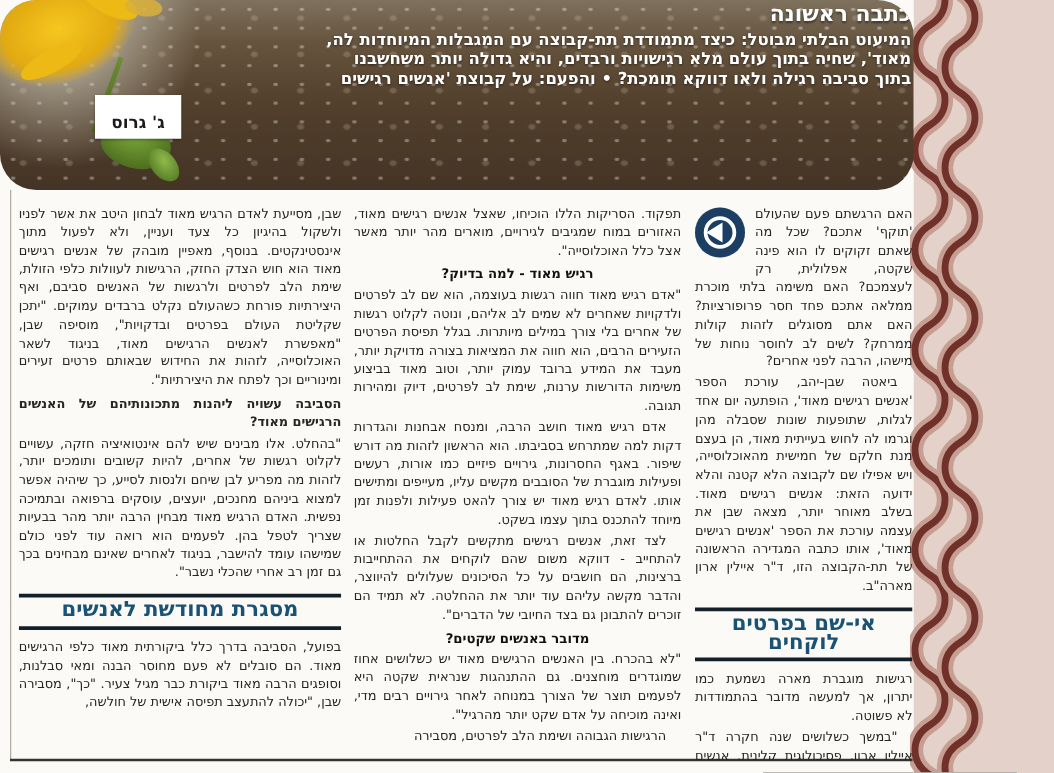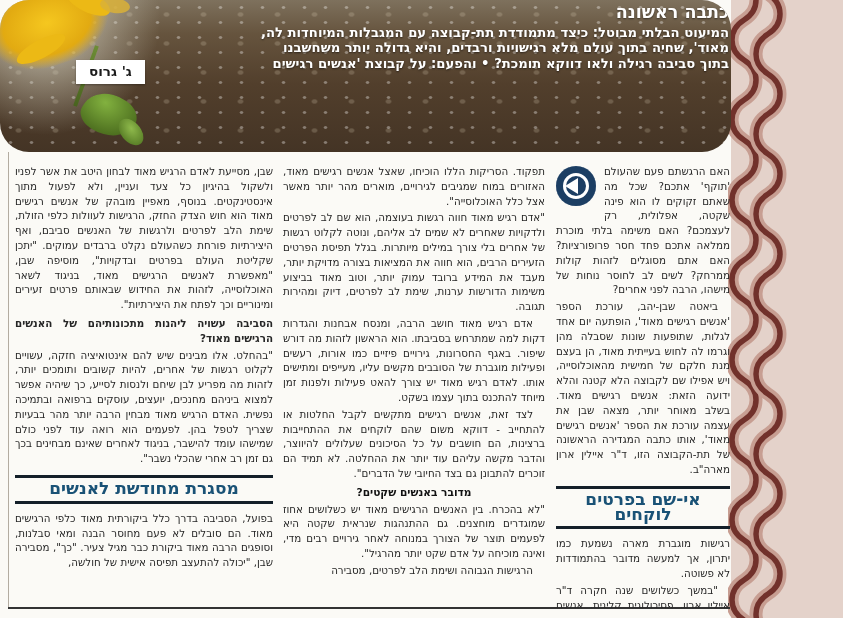--- a/index.html
+++ b/index.html
@@ -35,22 +35,22 @@
   .leaf{position:absolute; left:82px; top:94px; width:54px; height:42px;
     background:radial-gradient(ellipse at 32% 30%,#82b13f,#4d6f1f 72%);
     border-radius:62% 38% 66% 34%; transform:rotate(33deg);}
   .leaf2{position:absolute; left:116px; top:122px; width:30px; height:20px;
     background:radial-gradient(ellipse at 40% 40%,#8fba4c,#587d26 75%);
     border-radius:60% 40% 60% 40%; transform:rotate(60deg);}
   
   .headline{position:absolute; top:2px; right:2px; width:480px; text-align:right; color:#fff;}
   .title{font-size:17.5px; font-weight:bold; margin-bottom:3px; text-shadow:0 1px 2px rgba(0,0,0,.5);}
   .sub{font-size:13.2px; font-weight:bold; line-height:15.4px; text-shadow:0 1px 2px rgba(0,0,0,.55);}
-  .byline{position:absolute; left:76px; top:60px; background:#ffffff; color:#1c1c1c;
-    font-size:13.5px; font-weight:bold; padding:3px 13px 5px; box-shadow:0 1px 2px rgba(0,0,0,.35);}
+  .byline{position:absolute; left:76px; top:76px; background:#ffffff; color:#1c1c1c;
+    font-size:13.5px; font-weight:bold; padding:14px 13px 5px; box-shadow:0 1px 2px rgba(0,0,0,.35);}
   
   .frame-left{position:absolute; left:8px; top:152px; width:1px; height:456px; background:#b3aca1;}
   .frame-bottom{position:absolute; left:8px; top:607px; width:722px; height:2px; background:#333;}
   
   .col{position:absolute; top:164px; height:444px; overflow:hidden;
     font-size:10.3px; line-height:14.8px; color:#262626; text-align:justify; direction:rtl;}
   .col1{left:556px; width:174px;}
   .col2{left:283px; width:262px;}
   .col3{left:15px;  width:258px;}
   .col p{margin:0 0 2px 0;}
@@ -116,20 +116,21 @@
     <p>האם הרגשתם פעם שהעולם 'תוקף' אתכם? שכל מה שאתם זקוקים לו הוא פינה שקטה, אפלולית, רק לעצמכם? האם משימה בלתי מוכרת ממלאה אתכם פחד חסר פרופורציות? האם אתם מסוגלים לזהות קולות ממרחק? לשים לב לחוסר נוחות של מישהו, הרבה לפני אחרים?</p>
     <p class="indent">ביאטה שבן-יהב, עורכת הספר 'אנשים רגישים מאוד', הופתעה יום אחד לגלות, שתופעות שונות שסבלה מהן וגרמו לה לחוש בעייתית מאוד, הן בעצם מנת חלקם של חמישית מהאוכלוסייה, ויש אפילו שם לקבוצה הלא קטנה והלא ידועה הזאת: אנשים רגישים מאוד. בשלב מאוחר יותר, מצאה שבן את עצמה עורכת את הספר 'אנשים רגישים מאוד', אותו כתבה המגדירה הראשונה של תת-הקבוצה הזו, ד"ר איילין ארון מארה"ב.</p>
     <h2 class="heading">אי-שם בפרטים לוקחים</h2>
     <p>רגישות מוגברת מארה נשמעת כמו יתרון, אך למעשה מדובר בהתמודדות לא פשוטה.</p>
     <p class="indent">"במשך כשלושים שנה חקרה ד"ר איילין ארון, פסיכולוגית קלינית, אנשים רגישים מאוד", פותחת שבן. "מדובר בטמפרמנט מולד, שקיים אצל כעשרים אחוזים מהאוכלוסייה. לא קשה לזהות אדם רגיש מאוד; השאלון הבדוק של ד"ר ארון מתאר מאפיינים רבים, וכשאדם מזהה בעצמו מספר מאפיינים ומזדהה עם קווי האופי גם אם יש לו מאפיינים ספורים בלבד - הוא בהחלט שייך לקבוצה.</p>
 
   </div>
 
   <div class="col col2">
     <p>תפקוד. הסריקות הללו הוכיחו, שאצל אנשים רגישים מאוד, האזורים במוח שמגיבים לגירויים, מוארים מהר יותר מאשר אצל כלל האוכלוסייה".</p>
+    <h3 class="subhead">רגיש מאוד - למה בדיוק?</h3>
     <p>"אדם רגיש מאוד חווה רגשות בעוצמה, הוא שם לב לפרטים ולדקויות שאחרים לא שמים לב אליהם, ונוטה לקלוט רגשות של אחרים בלי צורך במילים מיותרות. בגלל תפיסת הפרטים הזעירים הרבים, הוא חווה את המציאות בצורה מדויקת יותר, מעבד את המידע ברובד עמוק יותר, וטוב מאוד בביצוע משימות הדורשות ערנות, שימת לב לפרטים, דיוק ומהירות תגובה.</p>
     <p class="indent">אדם רגיש מאוד חושב הרבה, ומנסח אבחנות והגדרות דקות למה שמתרחש בסביבתו. הוא הראשון לזהות מה דורש שיפור. באגף החסרונות, גירויים פיזיים כמו אורות, רעשים ופעילות מוגברת של הסובבים מקשים עליו, מעייפים ומתישים אותו. לאדם רגיש מאוד יש צורך להאט פעילות ולפנות זמן מיוחד להתכנס בתוך עצמו בשקט.</p>
     <p class="indent">לצד זאת, אנשים רגישים מתקשים לקבל החלטות או להתחייב - דווקא משום שהם לוקחים את ההתחייבות ברצינות, הם חושבים על כל הסיכונים שעלולים להיווצר, והדבר מקשה עליהם עוד יותר את ההחלטה. לא תמיד הם זוכרים להתבונן גם בצד החיובי של הדברים".</p>
     <h3 class="subhead">מדובר באנשים שקטים?</h3>
     <p>"לא בהכרח. בין האנשים הרגישים מאוד יש כשלושים אחוז שמוגדרים מוחצנים. גם ההתנהגות שנראית שקטה היא לפעמים תוצר של הצורך במנוחה לאחר גירויים רבים מדי, ואינה מוכיחה על אדם שקט יותר מהרגיל".</p>
     <p class="indent">הרגישות הגבוהה ושימת הלב לפרטים, מסבירה</p>
   </div>
 
   <div class="col col3">
     <p>שבן, מסייעת לאדם הרגיש מאוד לבחון היטב את אשר לפניו ולשקול בהיגיון כל צעד ועניין, ולא לפעול מתוך אינסטינקטים. בנוסף, מאפיין מובהק של אנשים רגישים מאוד הוא חוש הצדק החזק, הרגישות לעוולות כלפי הזולת, שימת הלב לפרטים ולרגשות של האנשים סביבם, ואף היצירתיות פורחת כשהעולם נקלט ברבדים עמוקים. "יתכן שקליטת העולם בפרטים ובדקויות", מוסיפה שבן, "מאפשרת לאנשים הרגישים מאוד, בניגוד לשאר האוכלוסייה, לזהות את החידוש שבאותם פרטים זעירים ומינוריים וכך לפתח את היצירתיות".</p>

